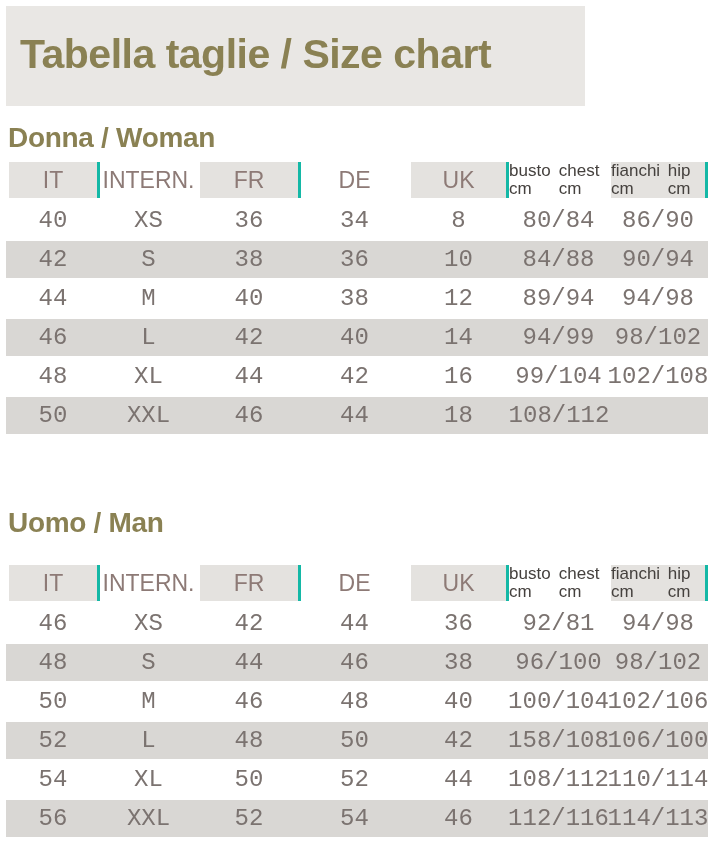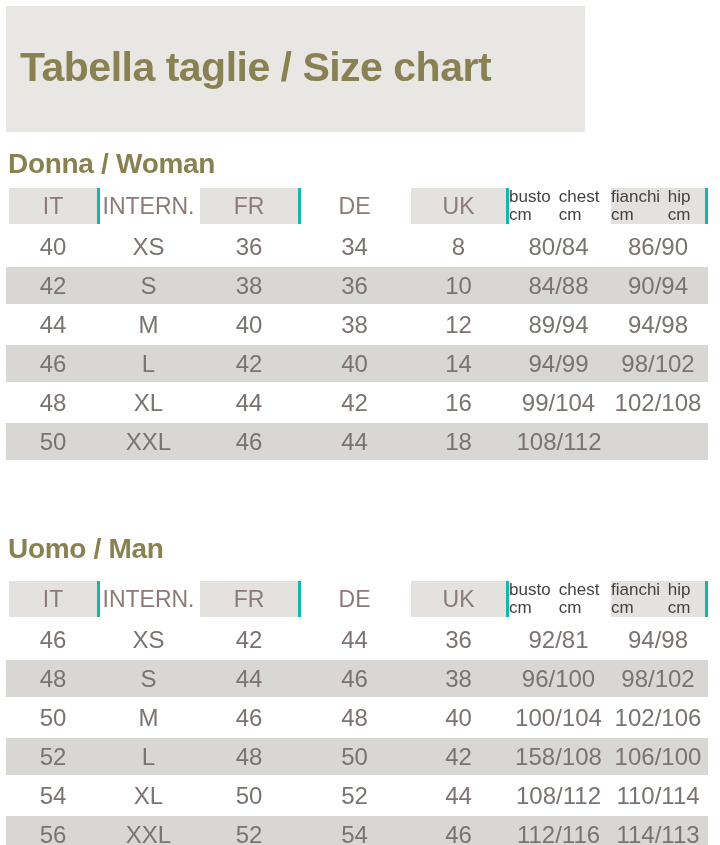--- a/index.html
+++ b/index.html
@@ -11,51 +11,51 @@
     --measure-header-text:#45413e;
     --cell-text:#7b7370;
   }
   *{box-sizing:border-box;}
   html,body{margin:0;padding:0;}
   body{
     width:720px;height:845px;background:#ffffff;overflow:hidden;
     font-family:"Liberation Sans", sans-serif;
   }
   .banner{
-    margin:6px 0 0 6px;width:579px;height:126px;
+    margin:6px 0 0 6px;width:579px;height:100px;
     background:var(--banner-bg);
     display:flex;align-items:center;
   }
   .banner h1{
     margin:0 0 4px 14px;font-size:41px;font-weight:700;
     color:var(--accent-olive);letter-spacing:-0.5px;white-space:nowrap;
   }
   .section{margin-left:6px;}
   .heading{
     margin:0;padding:0 0 0 2px;font-size:28px;font-weight:700;
     color:var(--accent-olive);letter-spacing:-0.3px;
   }
   .heading-woman{margin-top:16px;margin-bottom:8px;}
-  .heading-man{margin-top:72px;margin-bottom:16px;}
+  .heading-man{margin-top:72px;margin-bottom:26px;}
   .table{width:702px;}
   .thead{display:flex;height:36px;}
   .hcell{
     display:flex;align-items:center;justify-content:center;
     font-size:23px;color:var(--header-label);
   }
   .hcell.shaded{
     background:var(--header-cell-bg);
     border-left:3px solid #ffffff;border-right:3px solid #14b8a6;
   }
   .hcell.two{
     flex-direction:row;justify-content:center;
     font-size:17px;line-height:18px;color:var(--measure-header-text);
   }
   .tbody{margin-top:3px;}
-  .trow{display:flex;height:39px;}
+  .trow{display:flex;height:39px;font-family:Liberation Mono, monospace;}
   .trow.shade{
     background:var(--zebra-row-bg);
     box-shadow:inset 0 1px 0 #ffffff, inset 0 -1px 0 #ffffff;
   }
   .cell{
     display:flex;align-items:center;justify-content:center;
     font-size:24px;color:var(--cell-text);white-space:nowrap;
   }
   .c0{width:94px}.c1{width:97px}.c2{width:104px}.c3{width:107px}
   .c4{width:101px}.c5{width:99px}.c6{width:100px}

